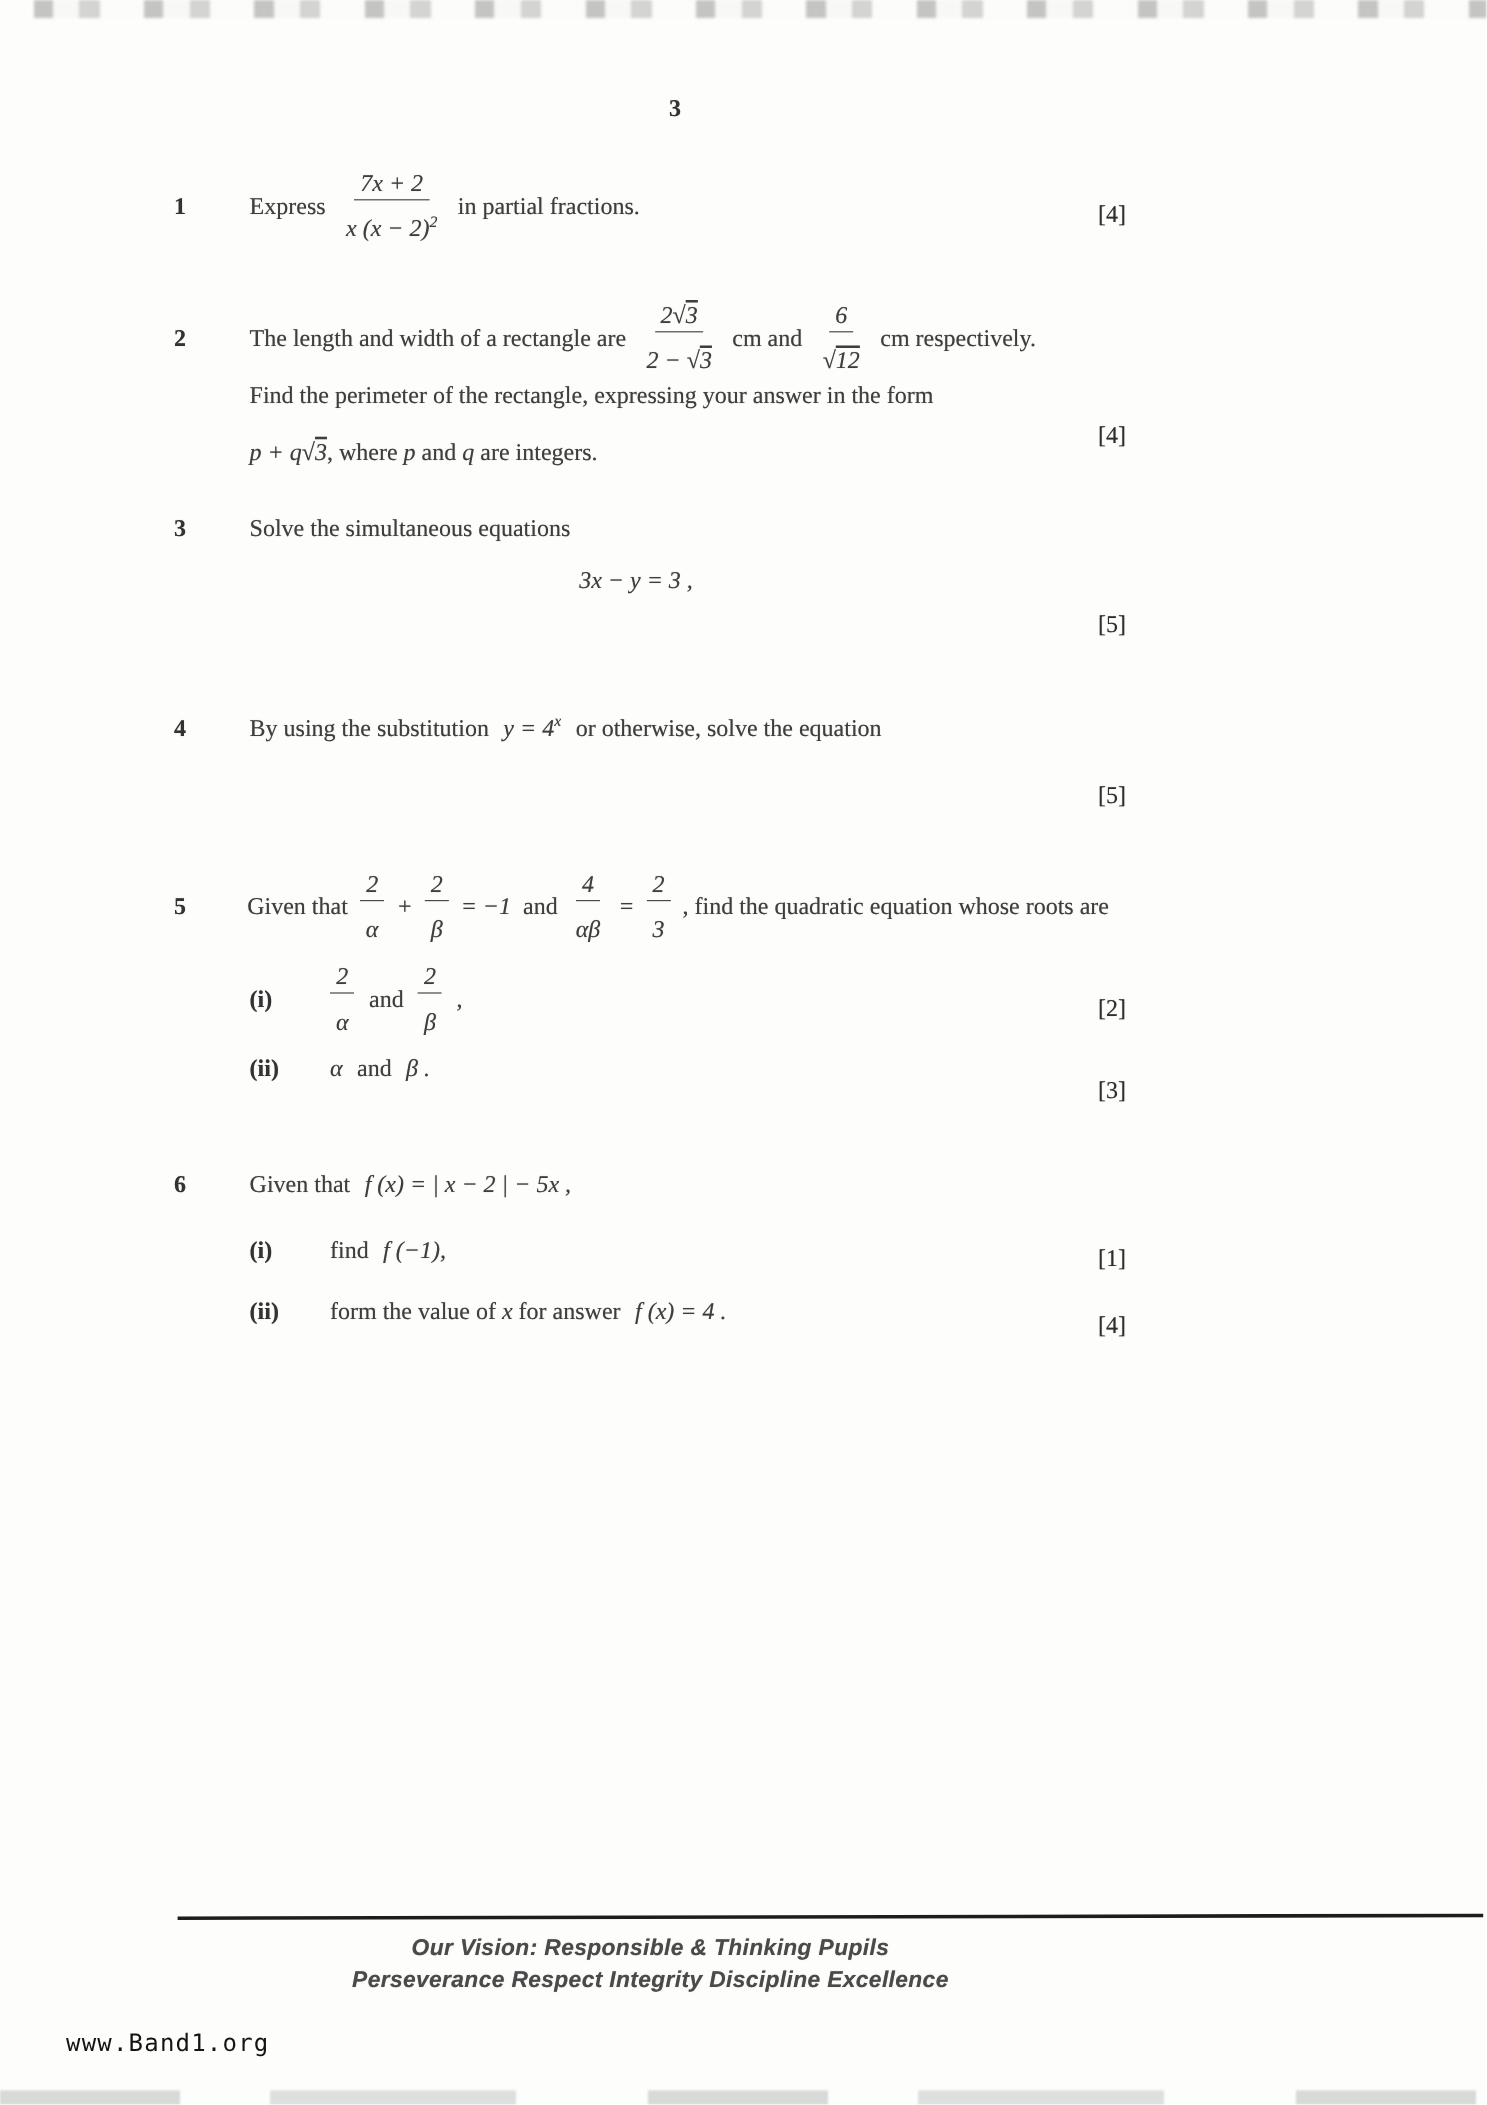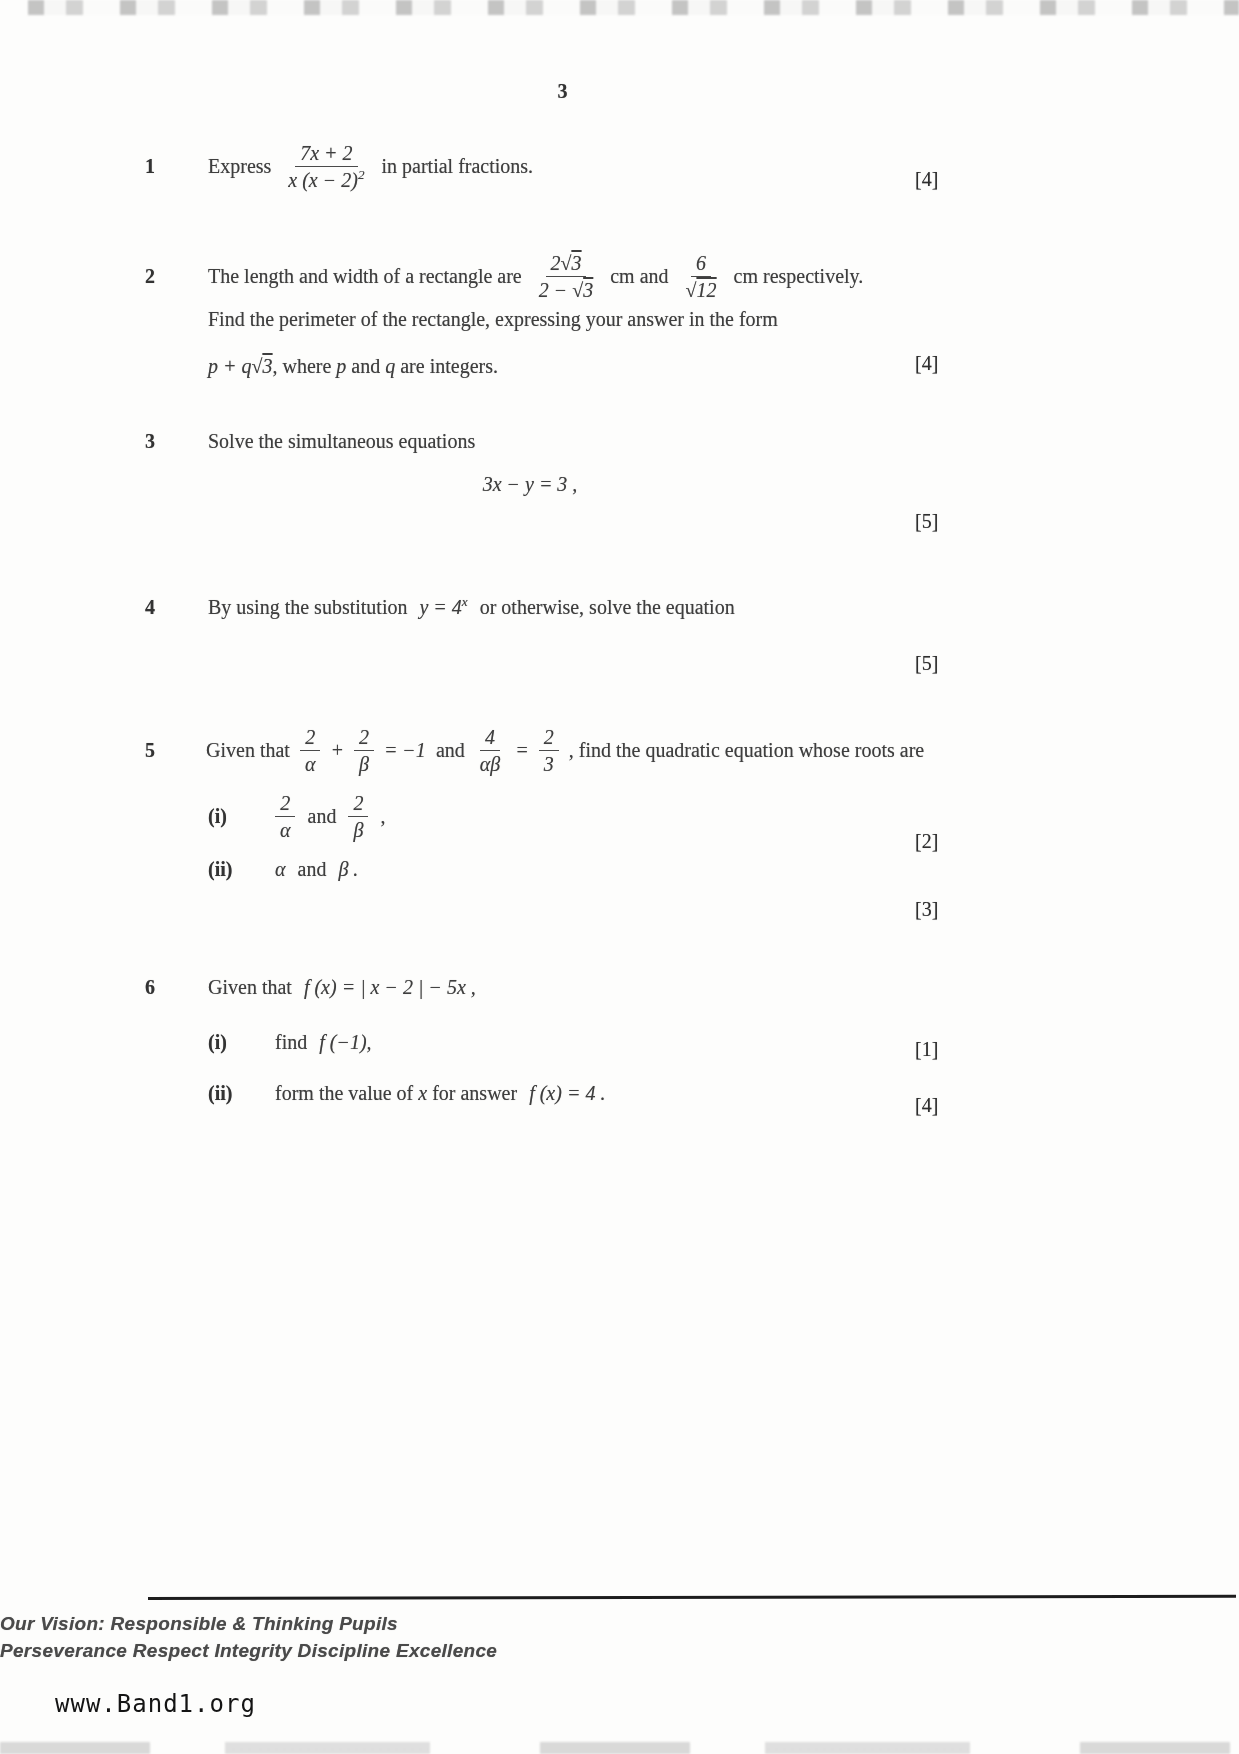--- a/index.html
+++ b/index.html
@@ -26,41 +26,41 @@
     filter:blur(1px);
   }
   .pagenum { position:absolute; top:80px; left:0; width:1125px; text-align:center; font-weight:bold; color:#333; }
   .q { position:absolute; left:145px; width:810px; }
   .qrow { display:flex; align-items:center; column-gap:12px; }
   .qnum { width:51px; flex:0 0 51px; font-weight:bold; color:#333; }
   .sublabel { width:55px; flex:0 0 55px; font-weight:bold; color:#333; }
   .indent { margin-left:63px; }
   .qmarks { position:absolute; left:770px; color:#2e2e2e; }
   .math { font-style:italic; }
-  .frac { display:inline-flex; flex-direction:column; align-items:center; vertical-align:middle; font-style:italic; line-height:1.12; }
+  .frac { display:inline-flex; flex-direction:column; align-items:center; vertical-align:middle; font-style:italic; line-height:1.12;gap:11px; }
   .frac .fnum { padding:0 5px 2px; border-bottom:1.4px solid #4a4a4a; white-space:nowrap; }
   .frac .fden { padding:2px 5px 0; white-space:nowrap; }
   sup { font-size:0.66em; line-height:0; }
   .rad { text-decoration:overline; }
   .eqline { width:770px; text-align:center; }
   .rule {
     position:absolute; top:1597px; left:148px; width:1088px; height:2.6px;
     background:#1d1d1d; transform:rotate(-0.12deg); transform-origin:left center;
   }
   .vision {
-    position:absolute; top:1610px; left:0; width:1084px; text-align:left;
+    position:absolute; top:1610px; left:0; width:1084px; text-align:center;
     font-family:"Liberation Sans","DejaVu Sans",sans-serif;
     font-style:italic; font-weight:600; font-size:19px; color:#4a4a4a;
     line-height:27px; letter-spacing:0.3px;
     filter:blur(0.3px);
   }
   .site {
     position:absolute; top:1690px; left:55px;
     font-family:"DejaVu Sans Mono","Liberation Mono",monospace;
-    font-size:24px; color:#141414; letter-spacing:1px; text-shadow:none;
+    font-size:20px; color:#141414; letter-spacing:1px; text-shadow:none;
   }
   .mt2 { margin-top:2px; } .row2 { margin-top:6px; } .row3 { margin-top:24px;font-family:Liberation Serif, serif; }
 </style>
 </head>
 <body>
 
 <div class="page">
 
   <div class="scan-bar top"></div>
 

